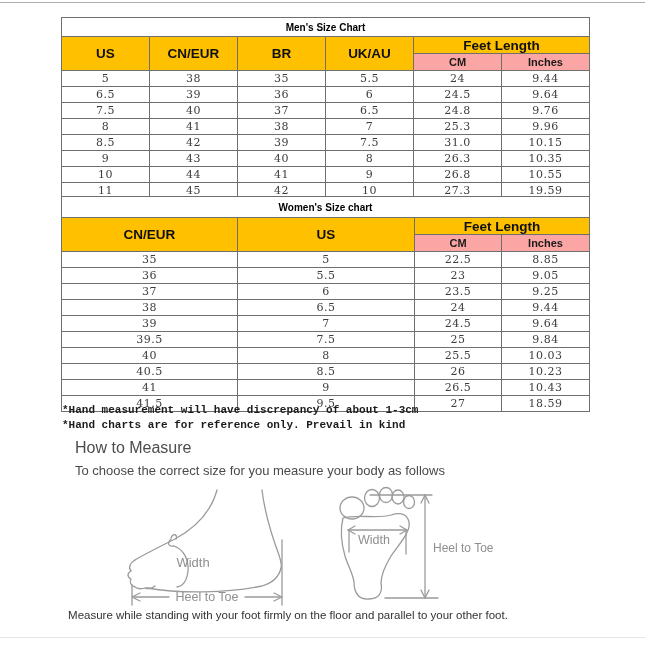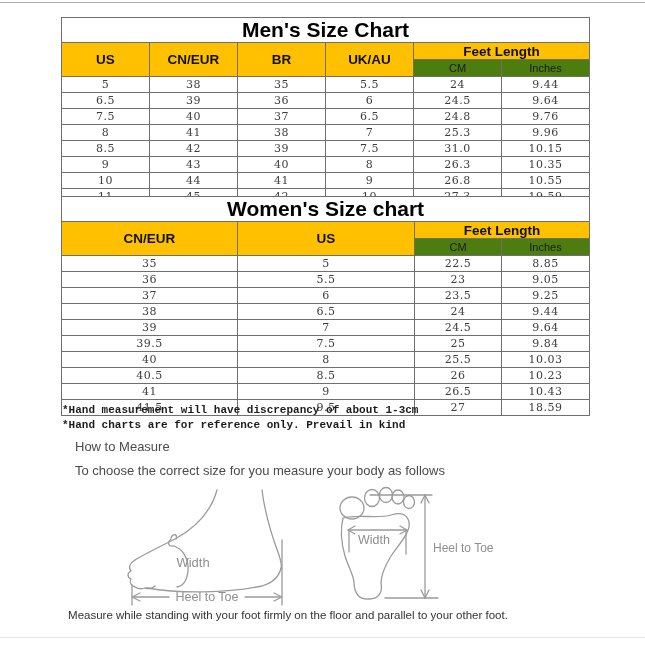--- a/index.html
+++ b/index.html
@@ -4,32 +4,32 @@
 <style>
   html,body{margin:0;padding:0;background:#ffffff;}
   .page{position:relative;width:645px;height:645px;background:#ffffff;overflow:hidden;
         font-family:"Liberation Sans",sans-serif;}
   .rule{position:absolute;left:0;width:645px;height:1px;}
   .rule-top{top:2px;background:#aeaeae;}
   .rule-bottom{top:637px;background:#e4e4e4;}
 
   table.size{position:absolute;left:61px;width:528px;border-collapse:collapse;table-layout:fixed;}
   table.size th,table.size td{border:1px solid #6f6f6f;padding:0;text-align:center;vertical-align:middle;overflow:hidden;}
-  .title-cell{background:#ffffff;font-weight:bold;font-size:21px;color:#000;height:18px;}
+  .title-cell{background:#ffffff;font-weight:bold;font-size:10px;color:#000;height:18px;}
   th.hcell{background:#FFC000;font-weight:bold;font-size:13.5px;color:#101010;}
   th.feet{height:16px;}
-  th.subhcell{background:#4d7c0f;font-weight:normal;font-size:11px;color:#1a1a1a;height:16px;}
+  th.subhcell{background:#fca5a5;font-weight:bold;font-size:11px;color:#1a1a1a;height:16px;}
   table.size tbody td{font-family:"DejaVu Serif",serif;font-size:11px;color:#3d3d3d;height:15px;letter-spacing:.5px;}
   .mens{top:17px;}
   .womens{top:196px;}
   .womens .title-cell{height:20px;text-align:center;}
 
   .notes{position:absolute;left:62px;top:403px;font-family:"Liberation Mono",monospace;
          font-weight:bold;font-size:11px;color:#1c1c1c;line-height:15px;white-space:nowrap;}
-  .htm-heading{position:absolute;left:75px;top:439px;font-size:13px;color:#4c4c4c;}
+  .htm-heading{position:absolute;left:75px;top:439px;font-size:16px;color:#4c4c4c;}
   .htm-sub{position:absolute;left:75px;top:463px;font-size:13px;color:#4a4a4a;}
   .caption{position:absolute;left:0;top:609px;width:576px;text-align:center;font-size:11.5px;color:#333;}
 
   svg.diagram{position:absolute;overflow:visible;}
   .svg-left{left:127px;top:487px;}
   .svg-right{left:337px;top:486px;}
   .diag-stroke{stroke:#9b9b9b;stroke-width:1.3;fill:none;stroke-linecap:round;}
   .diag-label{font-family:"Liberation Sans",sans-serif;fill:#8f8f8f;}
 </style>
 </head>

